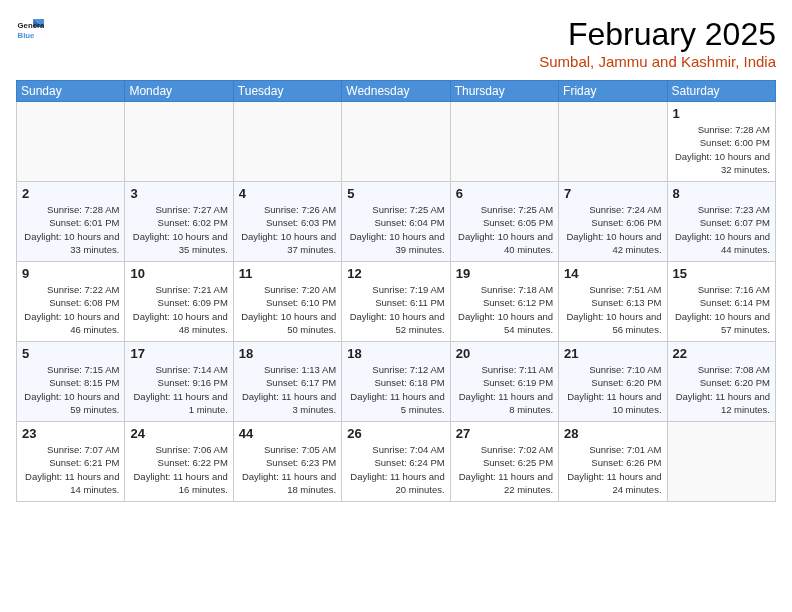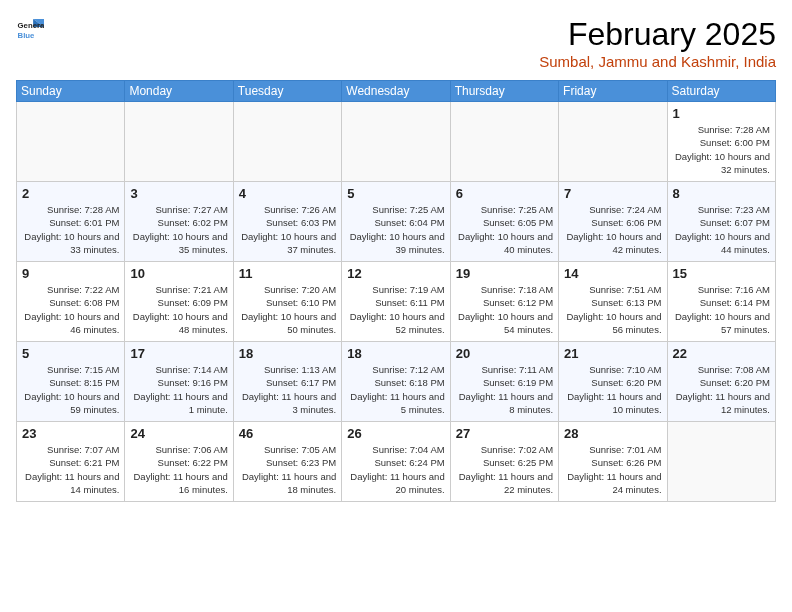--- a/index.html
+++ b/index.html
@@ -268,21 +268,21 @@
 Sunset: 6:21 PM
 Daylight: 11 hours and 14 minutes.</div>
         </td>
         <td>
           <span class="day-num">24</span>
           <div class="day-info">Sunrise: 7:06 AM
 Sunset: 6:22 PM
 Daylight: 11 hours and 16 minutes.</div>
         </td>
         <td>
-          <span class="day-num">46</span>
+          <span class="day-num">44</span>
           <div class="day-info">Sunrise: 7:05 AM
 Sunset: 6:23 PM
 Daylight: 11 hours and 18 minutes.</div>
         </td>
         <td>
           <span class="day-num">26</span>
           <div class="day-info">Sunrise: 7:04 AM
 Sunset: 6:24 PM
 Daylight: 11 hours and 20 minutes.</div>
         </td>

